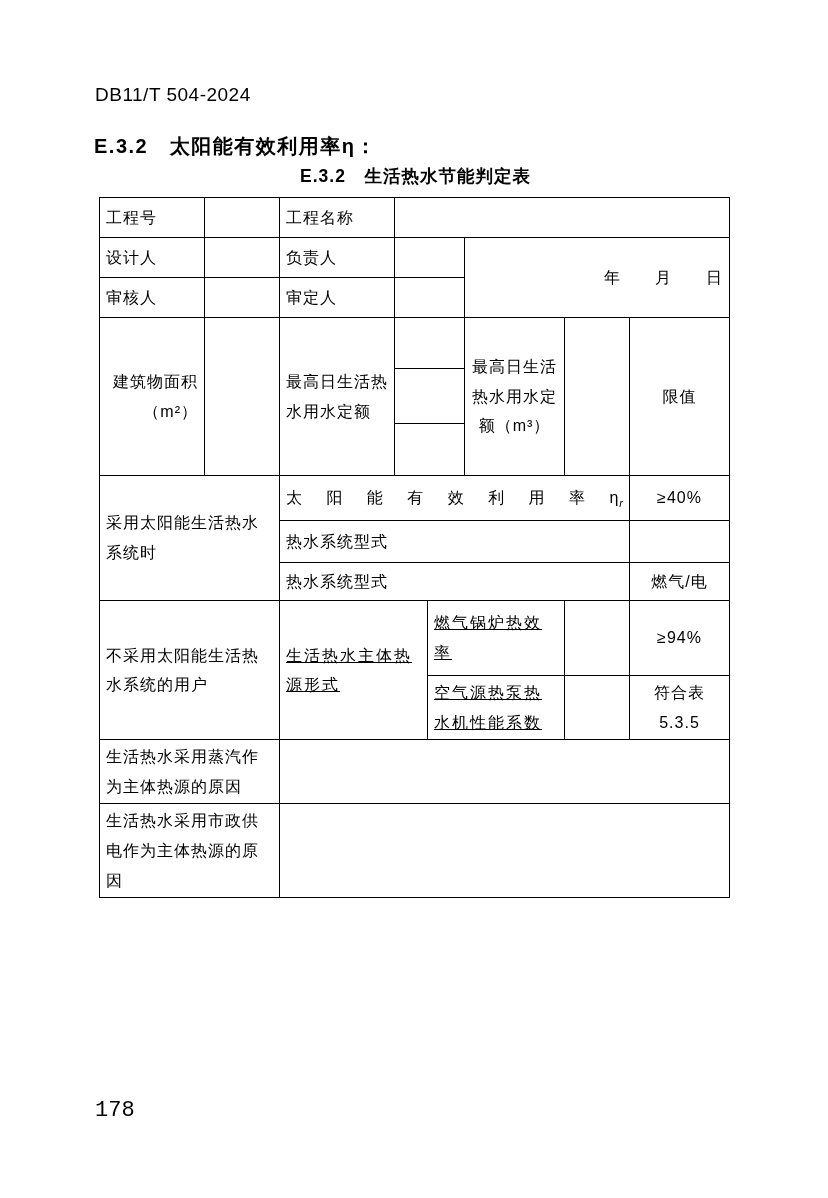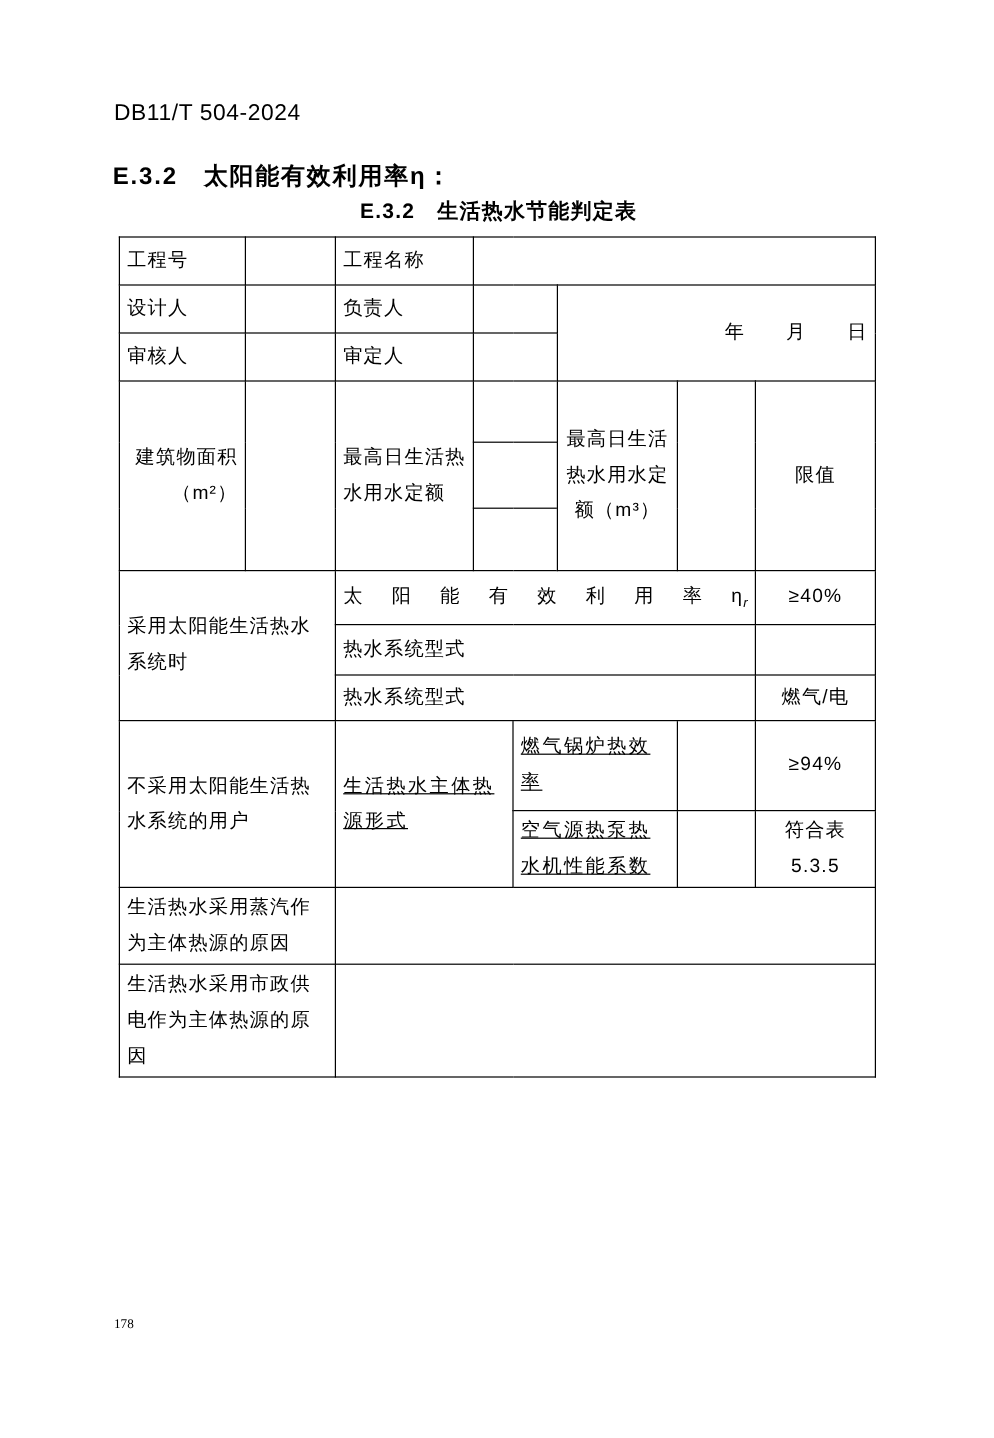--- a/index.html
+++ b/index.html
@@ -45,21 +45,21 @@
   .small-lab { padding: 2px 6px 2px 8px; text-align: left; }
   .midlab  { padding: 2px 10px 2px 8px; text-align: left; letter-spacing: 2px; text-decoration: underline; }
   .quota   { text-align: left; padding: 2px 13px; }
   .total   { text-align: center; padding: 2px 14px; }
   .ctr     { text-align: center; padding: 2px 8px; }
   .date    { text-align: right; padding-right: 14px; }
   .justify { text-align: justify; text-align-last: justify; padding: 2px 12px 2px 8px; }
   .sub     { font-size: 11px; font-style: italic; vertical-align: sub; letter-spacing: 0; }
   .page-number {
     position: absolute; left: 95px; top: 1098px;
-    font-size: 11px; font-family: Liberation Serif, serif;
+    font-size: 22px; font-family: Liberation Mono, monospace;
   }
 </style>
 </head>
 <body>
 
 <div class="page">
 
   <div class="doc-code">DB11/T 504-2024</div>
   <div class="heading">E.3.2　太阳能有效利用率η：</div>
   <div class="caption">E.3.2　生活热水节能判定表</div>

